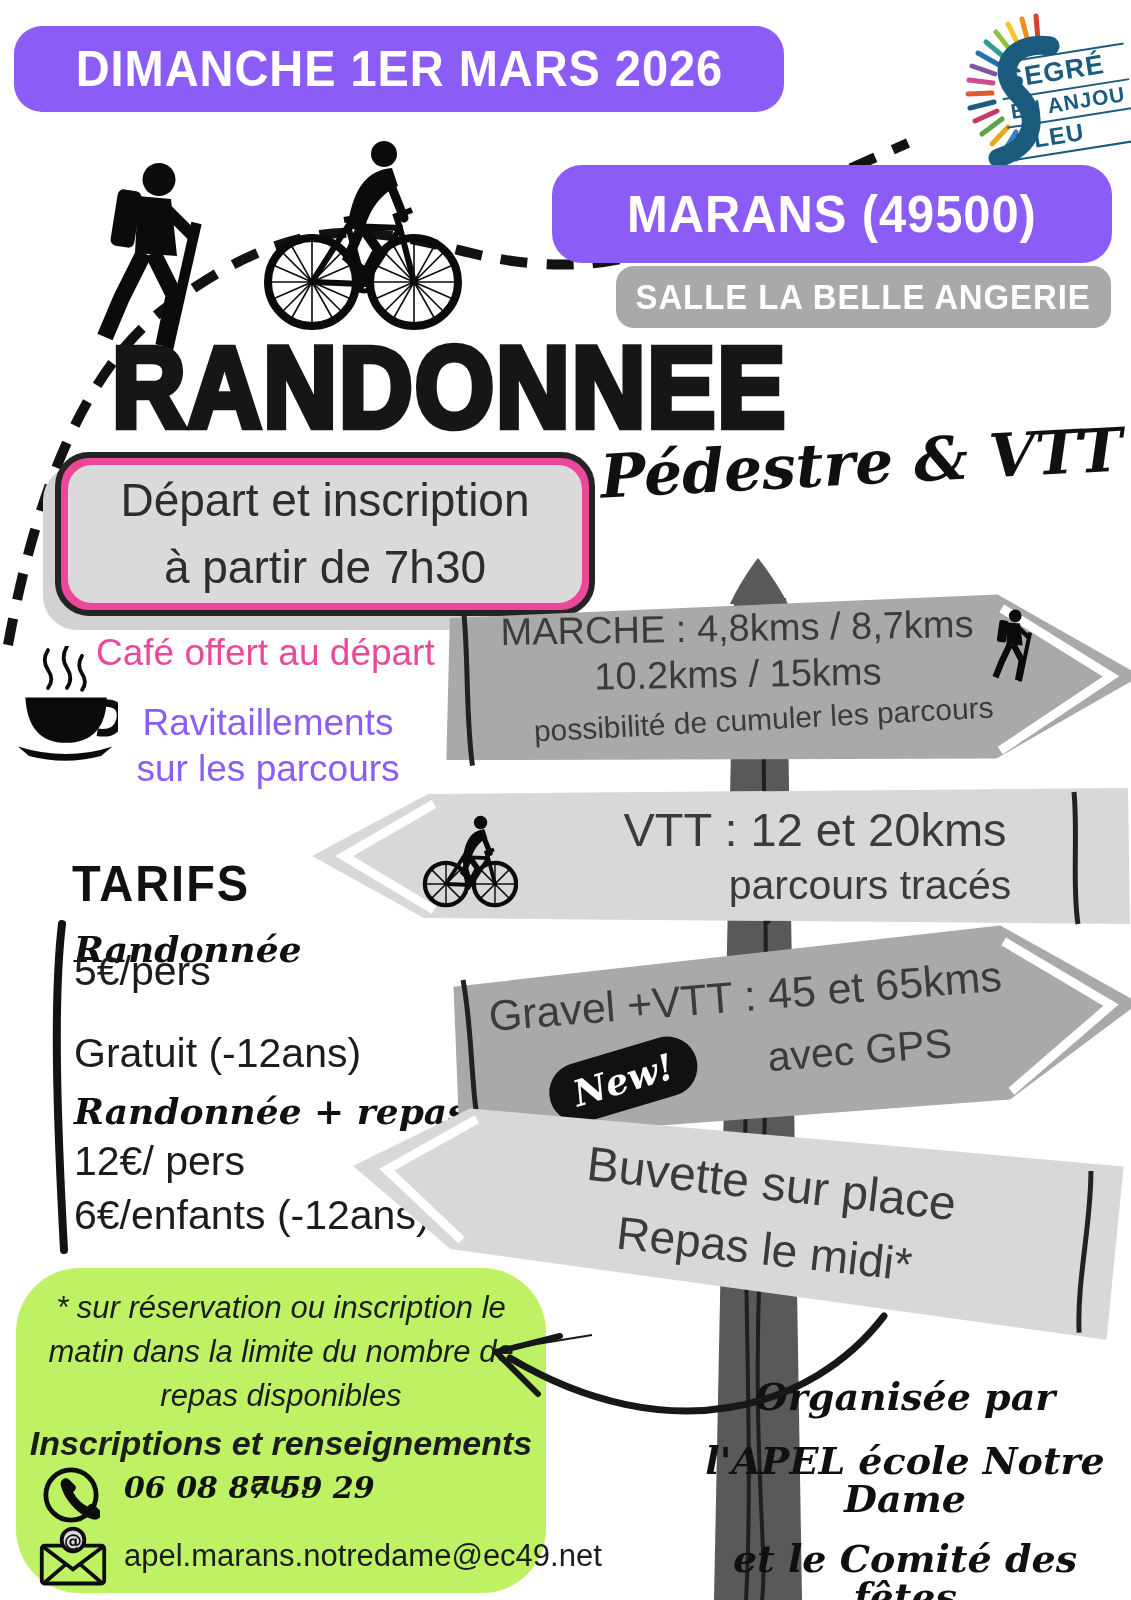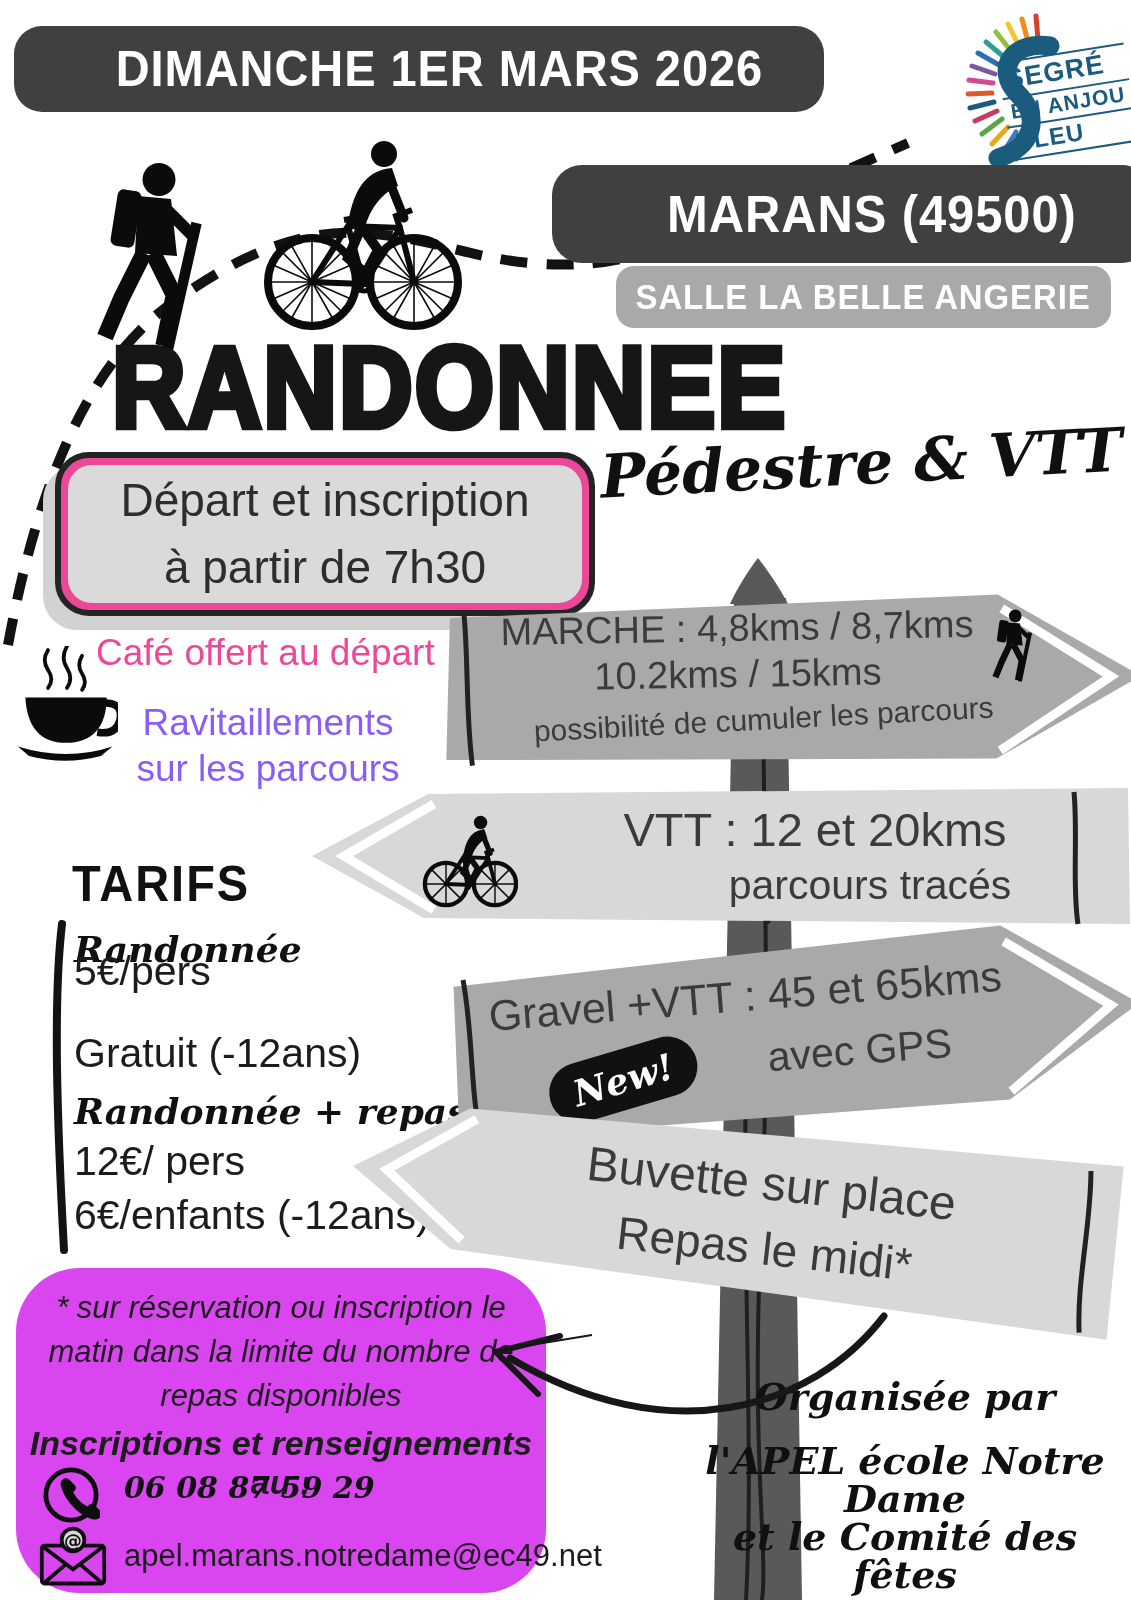--- a/index.html
+++ b/index.html
@@ -1,35 +1,35 @@
 <!DOCTYPE html>
 <html><head>
 <meta charset="utf-8">
 <style>
   html,body{margin:0;padding:0;background:#e8e8e8;}
   .poster{position:relative;width:1131px;height:1600px;background:#ffffff;overflow:hidden;
           font-family:"Liberation Sans",sans-serif;margin:0 auto;}
   .abs{position:absolute;}
   
   .banner{display:flex;align-items:center;justify-content:center;color:#fff;font-weight:800;}
-  .banner-dark{background:#404040;padding-left:40px;}
+  .banner-dark{background:#8b5cf6;}
   .banner-mid{background:#a9a9a9;}
   .cond{transform:scaleX(0.94);letter-spacing:1px;white-space:nowrap;}
   
   .title{font-weight:900;color:#161616;-webkit-text-stroke:6px #161616;letter-spacing:2px;
          transform:scaleY(1.12);white-space:nowrap;}
   .script{font-family:"DejaVu Serif",serif;font-style:italic;font-weight:bold;color:#101010;}
   
   .depart-outer{border:6px solid #242424;border-radius:34px;background:#ec4899;
                 box-shadow:-12px 14px 0 #d2d2d2;}
   .depart-inner{position:absolute;left:7px;top:7px;right:7px;bottom:7px;background:#dadada;
                 border-radius:24px;display:flex;flex-direction:column;align-items:center;
                 justify-content:center;color:#2d2d2d;}
   .sign-text{color:#3b3b3b;text-align:center;white-space:nowrap;}
-  .blob{background:#d946ef;border-radius:64px;}
+  .blob{background:#bef264;border-radius:64px;}
   .note{font-style:italic;color:#1c1c1c;text-align:center;width:100%;}
   .badge{background:#111;border-radius:34px;display:flex;align-items:center;justify-content:center;
          color:#fff;font-family:"DejaVu Serif",serif;font-style:italic;font-weight:bold;}
   .logo-row{color:#1b5b7d;font-weight:800;border-bottom:2px solid #1b5b7d;white-space:nowrap;
             padding:1px 6px 2px 6px;letter-spacing:1px;}
   .center{text-align:center;}
 </style>
 </head>
 <body>
 
@@ -262,17 +262,17 @@
       <rect x="4" y="20" width="66" height="40" rx="3" stroke="#0d0d0d" stroke-width="4" fill="none"></rect>
       <path d="M5,21 L37,45 L69,21 M7,59 L29,40 M67,59 L45,40" stroke="#0d0d0d" stroke-width="4" fill="none"></path>
       <circle cx="37" cy="14" r="12" fill="#d8d8d8" stroke="#0d0d0d" stroke-width="4"></circle>
       <text x="37" y="21" text-anchor="middle" font-size="19" font-weight="bold" font-family="DejaVu Sans" fill="#0d0d0d">@</text>
     </svg>
     <div class="abs" style="left:108px;top:270px;font-size:31px;color:#1c1c1c;">apel.marans.notredame@ec49.net</div>
   </div>
 
   <div class="abs script center" style="left:690px;top:1378px;width:430px;z-index:2;font-size:38px;line-height:1.0;">
     <div style="margin-bottom:26px;">Organisée par</div>
-    <div style="">l'APEL école Notre Dame</div>
+    <div style="margin-bottom:22px;">l'APEL école Notre Dame</div>
     <div>et le Comité des fêtes</div>
   </div>
 
 </div>
 
 </body></html>

